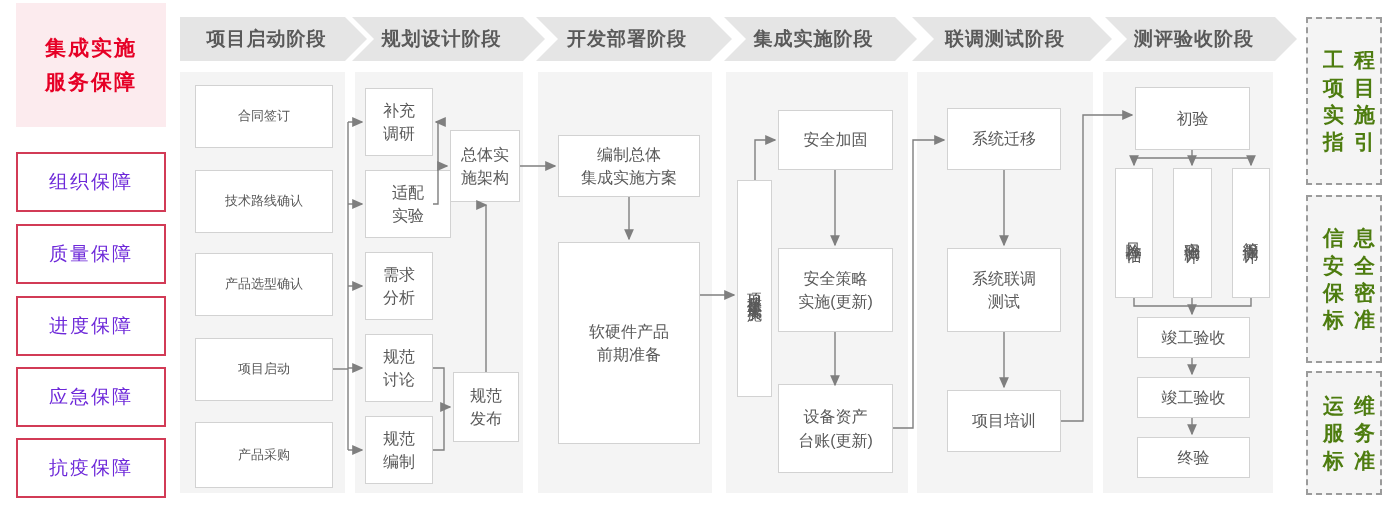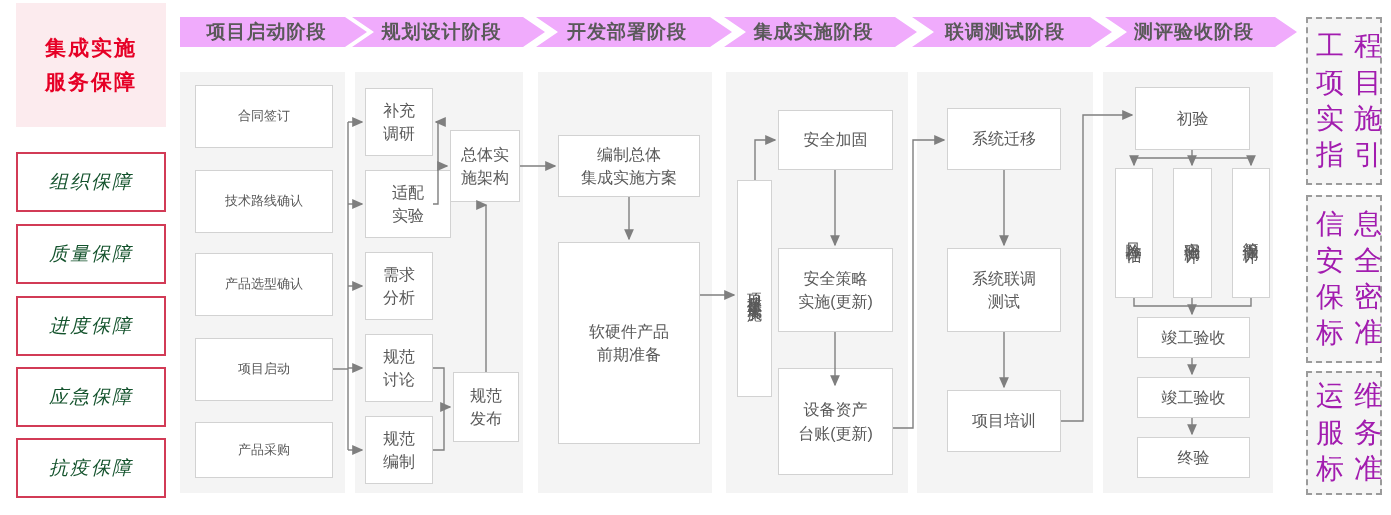--- a/index.html
+++ b/index.html
@@ -3,21 +3,21 @@
 <meta charset="utf-8">
 <style>
   html,body{margin:0;padding:0;background:#ffffff;}
   body{font-family:"Liberation Sans","DejaVu Sans",sans-serif;}
   #canvas{position:relative;width:1391px;height:515px;background:#ffffff;overflow:hidden;}
 
   
   .panel{position:absolute;top:72px;height:421px;background:#f4f4f4;}
 
   
-  .chev{position:absolute;top:17px;height:30px;background:#f0abfc;
+  .chev{position:absolute;top:17px;height:44px;background:#e5e5e5;
         display:flex;align-items:center;justify-content:center;
         font-size:19px;font-weight:bold;color:#595959;letter-spacing:1px;
         clip-path:polygon(0 0, calc(100% - 22px) 0, 100% 50%, calc(100% - 22px) 100%, 0 100%, 22px 50%);}
   .chev.first{clip-path:polygon(0 0, calc(100% - 22px) 0, 100% 50%, calc(100% - 22px) 100%, 0 100%);}
   .chev>span{padding-right:14px;}
 
   
   .box{position:absolute;background:#ffffff;border:1px solid #d2d2d2;box-sizing:border-box;
        display:flex;align-items:center;justify-content:center;text-align:center;
        color:#595959;font-size:16px;line-height:1.45;white-space:pre-line;}
@@ -26,26 +26,26 @@
   
   .vbox{writing-mode:vertical-lr;text-orientation:upright;letter-spacing:2px;}
 
   
   .side-title{position:absolute;left:16px;top:3px;width:150px;height:124px;background:#fcebee;
        display:flex;align-items:center;justify-content:center;text-align:center;
        color:#e60026;font-weight:bold;font-size:21px;line-height:1.6;letter-spacing:2px;white-space:pre-line;}
   .side-box{position:absolute;left:16px;width:150px;height:60px;background:#ffffff;
        border:2px solid #d23b56;box-sizing:border-box;
        display:flex;align-items:center;justify-content:center;
-       color:#14532d;font-size:19px;letter-spacing:2px;font-style:italic;}
+       color:#6d28d9;font-size:19px;letter-spacing:2px;}
 
   
   .std{position:absolute;left:1306px;width:76px;background:#f4f4f4;border:2px dashed #9b9b9b;box-sizing:border-box;
        display:flex;flex-direction:column;align-items:center;justify-content:center;}
-  .std-row{font-size:28px;font-weight:normal;color:#a21caf;line-height:1.3;
+  .std-row{font-size:21px;font-weight:bold;color:#4d7c0f;line-height:1.3;
        letter-spacing:10px;padding-left:10px;margin-right:-10px;white-space:nowrap;}
 
   svg.lines{position:absolute;left:0;top:0;pointer-events:none;}
 </style>
 </head>
 <body>
 
 <div id="canvas">
 
   <div class="panel" style="left:180px;width:165px;"></div>
@@ -79,21 +79,21 @@
   <div class="side-box" style="top:152px;">组织保障</div>
   <div class="side-box" style="top:224px;">质量保障</div>
   <div class="side-box" style="top:296px;">进度保障</div>
   <div class="side-box" style="top:367px;">应急保障</div>
   <div class="side-box" style="top:438px;">抗疫保障</div>
 
   <div class="box big" style="left:195px;top:85px;width:138px;height:63px;">合同签订</div>
   <div class="box big" style="left:195px;top:170px;width:138px;height:63px;">技术路线确认</div>
   <div class="box big" style="left:195px;top:253px;width:138px;height:63px;">产品选型确认</div>
   <div class="box big" style="left:195px;top:338px;width:138px;height:63px;">项目启动</div>
-  <div class="box big" style="left:195px;top:422px;width:138px;height:56px;">产品采购</div>
+  <div class="box big" style="left:195px;top:422px;width:138px;height:66px;">产品采购</div>
 
   <div class="box" style="left:365px;top:88px;width:68px;height:68px;">补充
 调研</div>
   <div class="box" style="left:365px;top:170px;width:86px;height:68px;">适配
 实验</div>
   <div class="box" style="left:365px;top:252px;width:68px;height:68px;">需求
 分析</div>
   <div class="box" style="left:365px;top:334px;width:68px;height:68px;">规范
 讨论</div>
   <div class="box" style="left:365px;top:416px;width:68px;height:68px;">规范
@@ -105,21 +105,21 @@
 
   <div class="box" style="left:558px;top:135px;width:142px;height:62px;">编制总体
 集成实施方案</div>
   <div class="box" style="left:558px;top:242px;width:142px;height:202px;">软硬件产品
 前期准备</div>
 
   <div class="box vbox" style="left:737px;top:180px;width:35px;height:217px;font-size:15px;">项目整体集成实施</div>
   <div class="box" style="left:778px;top:110px;width:115px;height:60px;">安全加固</div>
   <div class="box" style="left:778px;top:248px;width:115px;height:84px;">安全策略
 实施(更新)</div>
-  <div class="box" style="left:778px;top:368px;width:115px;height:107px;">设备资产
+  <div class="box" style="left:778px;top:384px;width:115px;height:89px;">设备资产
 台账(更新)</div>
 
   <div class="box" style="left:947px;top:108px;width:114px;height:62px;">系统迁移</div>
   <div class="box" style="left:947px;top:248px;width:114px;height:84px;">系统联调
 测试</div>
   <div class="box" style="left:947px;top:390px;width:114px;height:62px;">项目培训</div>
 
   <div class="box" style="left:1135px;top:87px;width:115px;height:63px;">初验</div>
   <div class="box vbox" style="left:1115px;top:168px;width:38px;height:130px;">风险评估</div>
   <div class="box vbox" style="left:1173px;top:168px;width:39px;height:130px;">密码测评</div>

